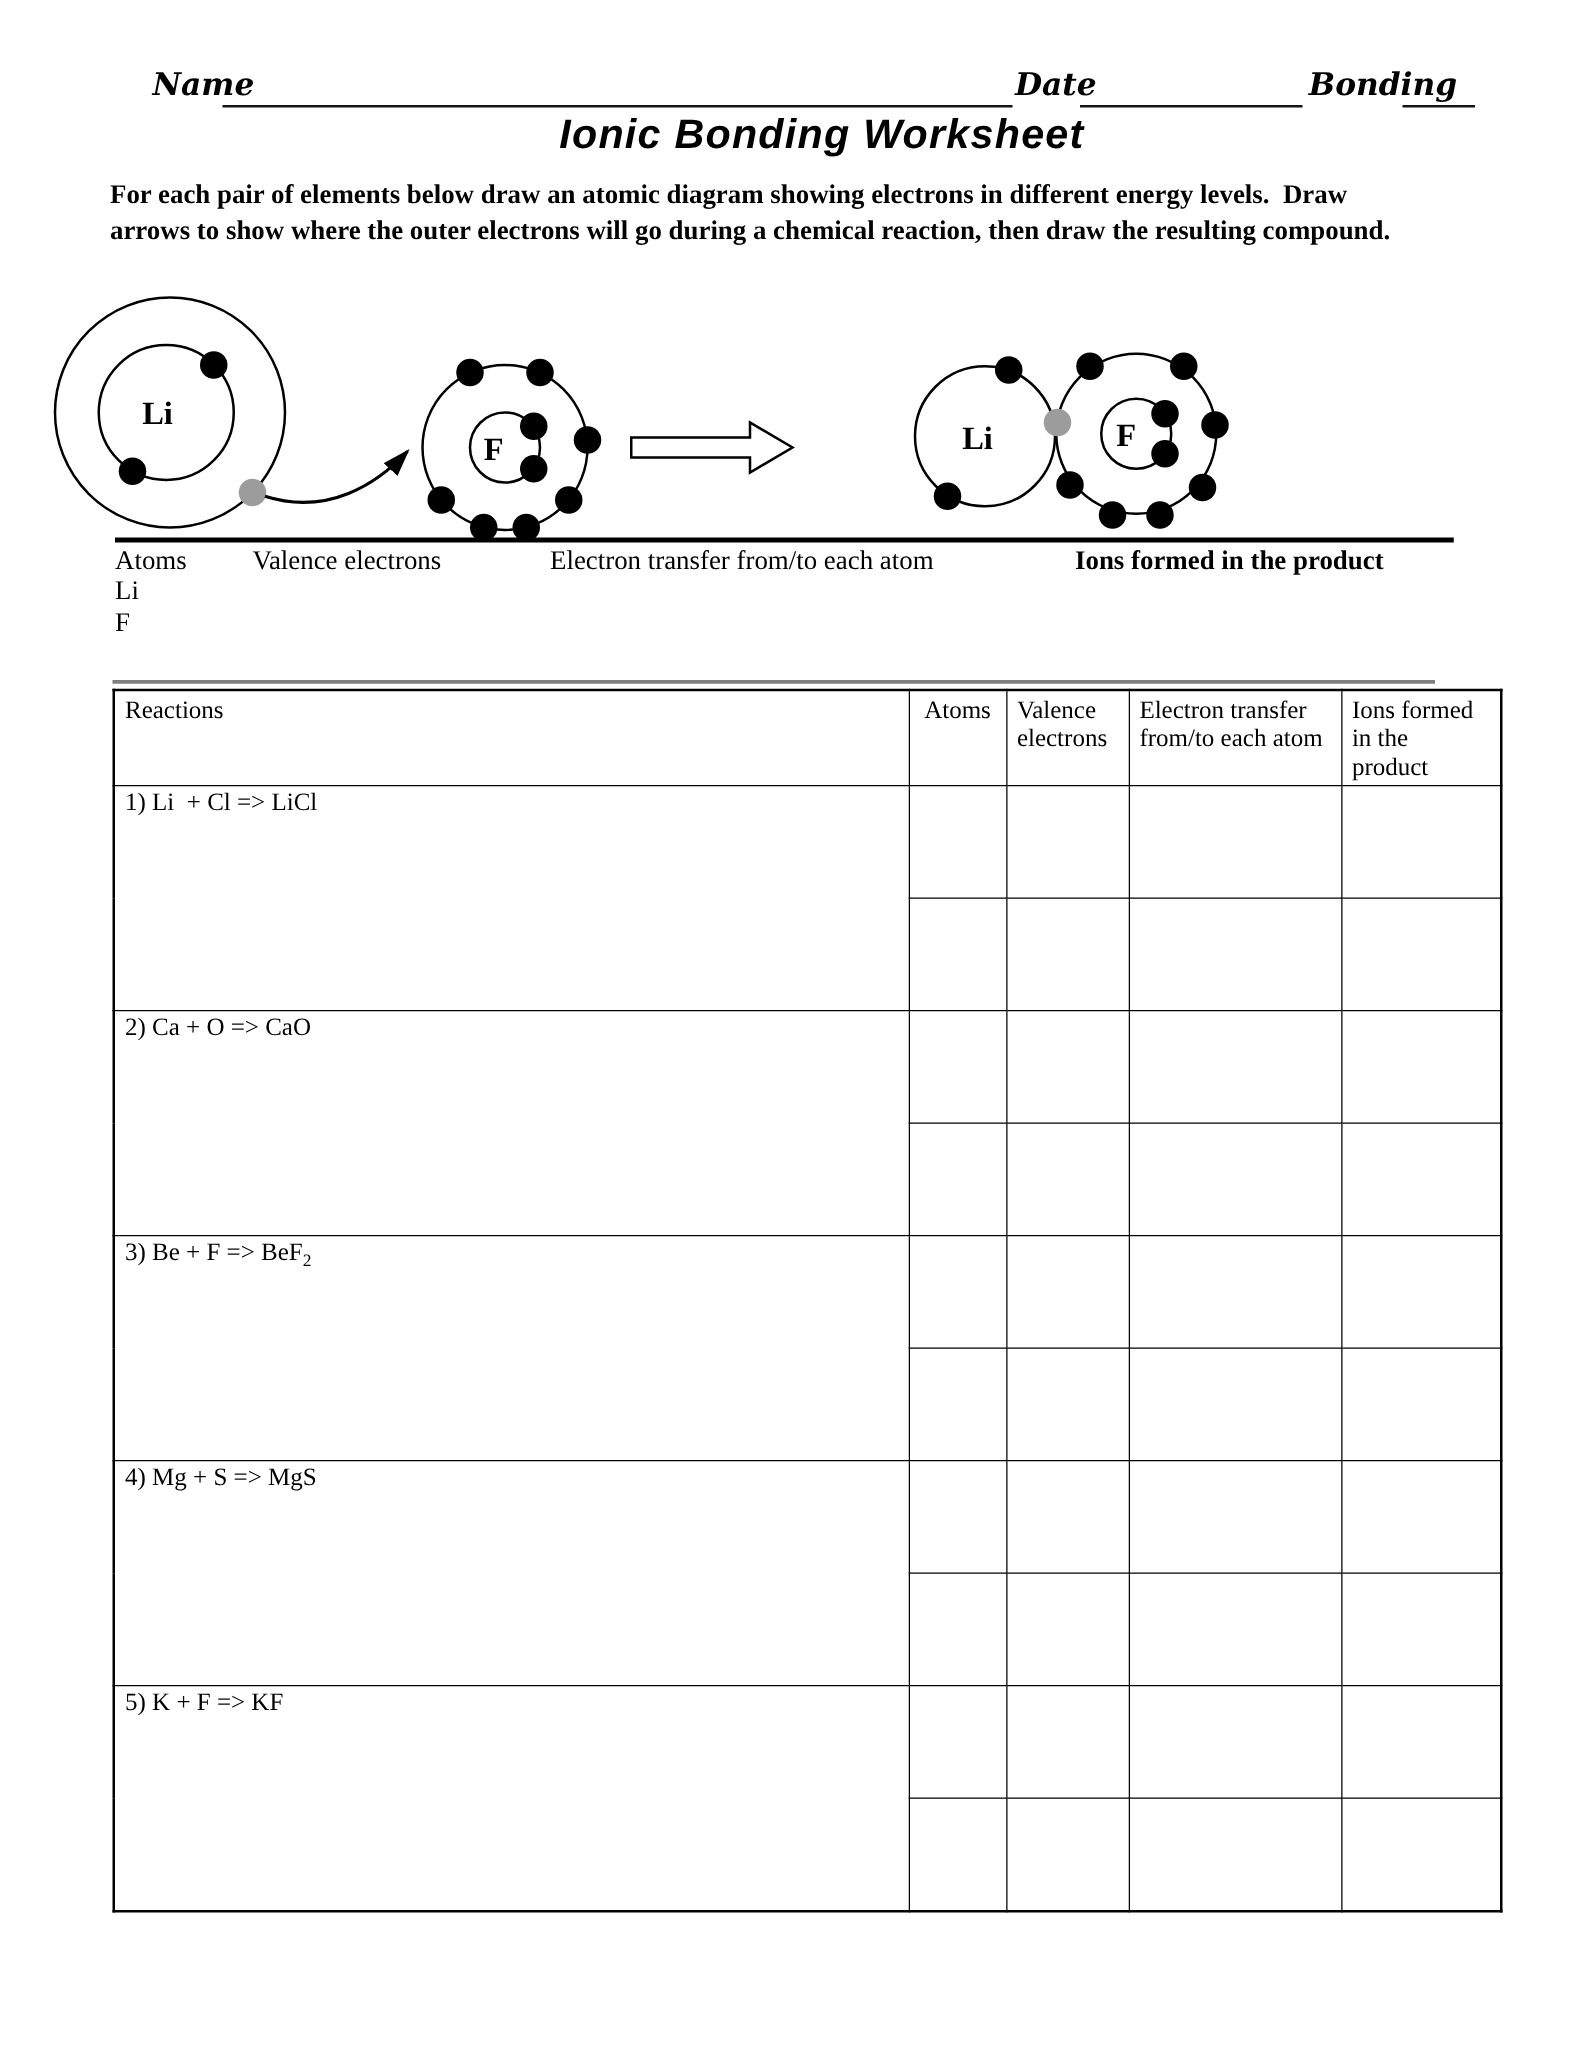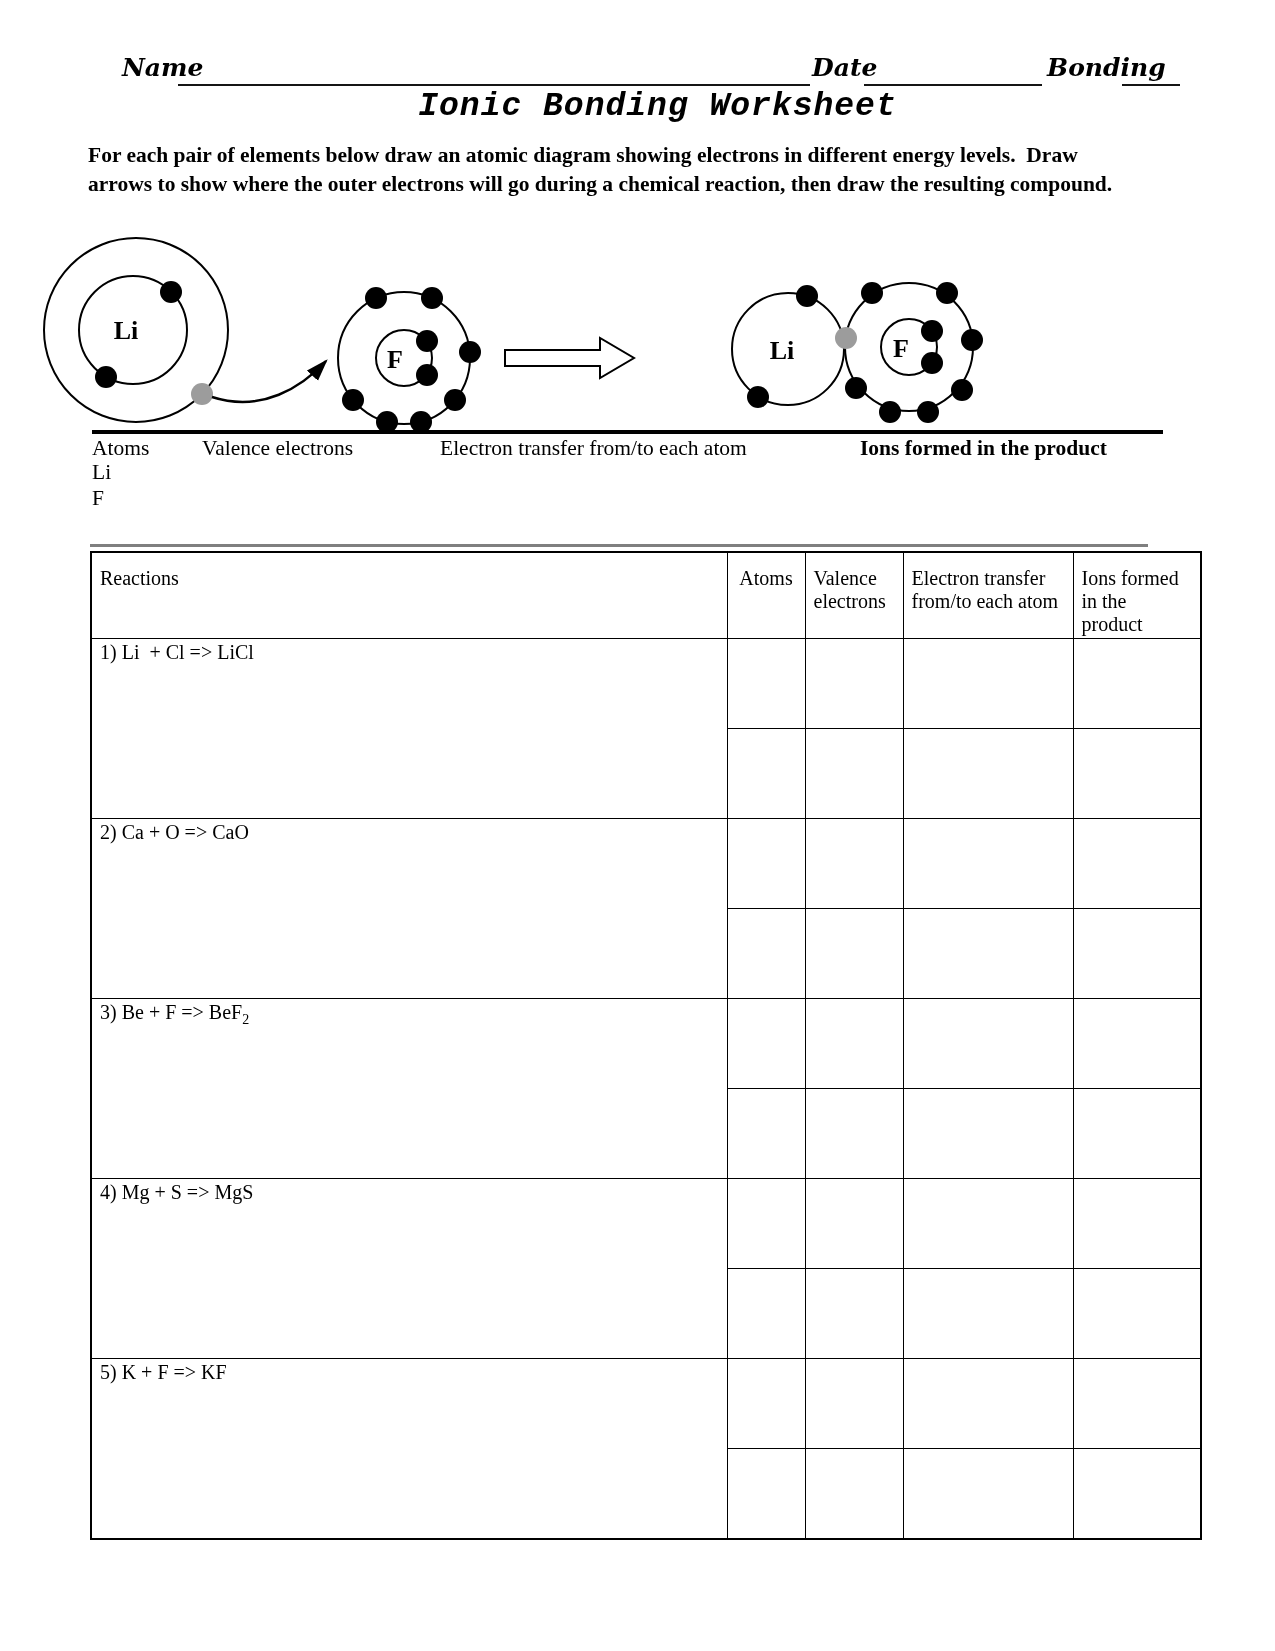--- a/index.html
+++ b/index.html
@@ -9,21 +9,21 @@
   }
   .abs{position:absolute;}
   
   .script{
     font-family:"DejaVu Serif", serif;font-style:italic;font-weight:bold;
   }
   .hdr-label{font-size:25px;top:53px;white-space:nowrap;}
   .blank-line{border-top:2px solid #151515;height:0;}
   .title{
     left:0;right:0;top:88px;text-align:center;font-size:33px;
-    font-family:Liberation Mono, monospace;font-style:italic;font-weight:bold;
+    font-family:Liberation Sans, sans-serif;font-style:italic;font-weight:bold;
     letter-spacing:1px;
     margin-left:40px;
   }
   
   .instr{left:88px;font-size:21.5px;white-space:pre;line-height:29px;font-weight:bold;}
   
   .diagram-svg{left:0;top:225px;}
   .eq-box{
     left:470px;top:243px;width:223px;height:43px;border:2px solid #000;
     line-height:44px;padding-left:18px;font-size:23px;white-space:pre;
@@ -37,21 +37,21 @@
   .table-topline{left:90px;top:544px;width:1058px;height:3px;background:#7f7f7f;}
   table.rx{
     position:absolute;left:90px;top:551px;width:1110px;
     border-collapse:collapse;table-layout:fixed;
     border:2px solid #000;
   }
   table.rx td{
     border:1px solid #000;vertical-align:top;padding:2px 8px;
     font-size:20px;line-height:23px;overflow:hidden;
   }
-  table.rx tr.hdr td{height:42px;padding-top:14px;}
+  table.rx tr.hdr td{height:42px;padding-top:4px;}
   table.rx tr.sub td{height:85px;}
   td.c-reactions{padding-left:10px;}
   td.c-atoms-h{text-align:center;}
   td.rx-cell{padding-top:8px;padding-left:10px;font-size:21px;}
   .rx-label{white-space:pre;}
   .rx-sub{font-size:14px;}
 </style>
 </head>
 <body>
 

